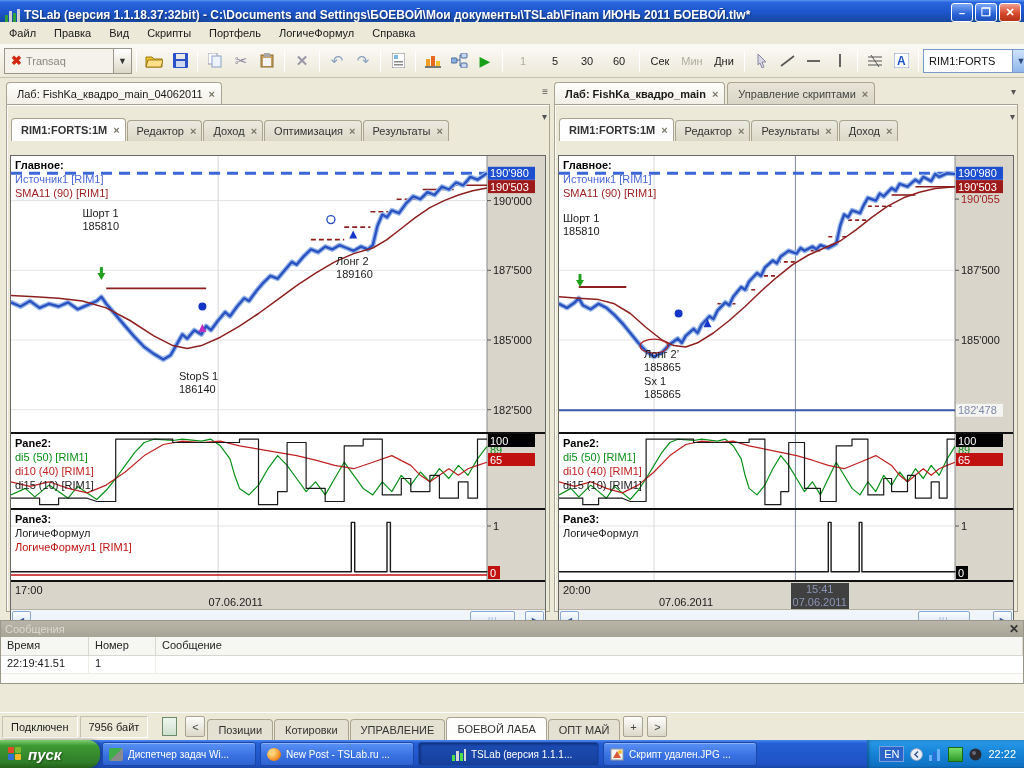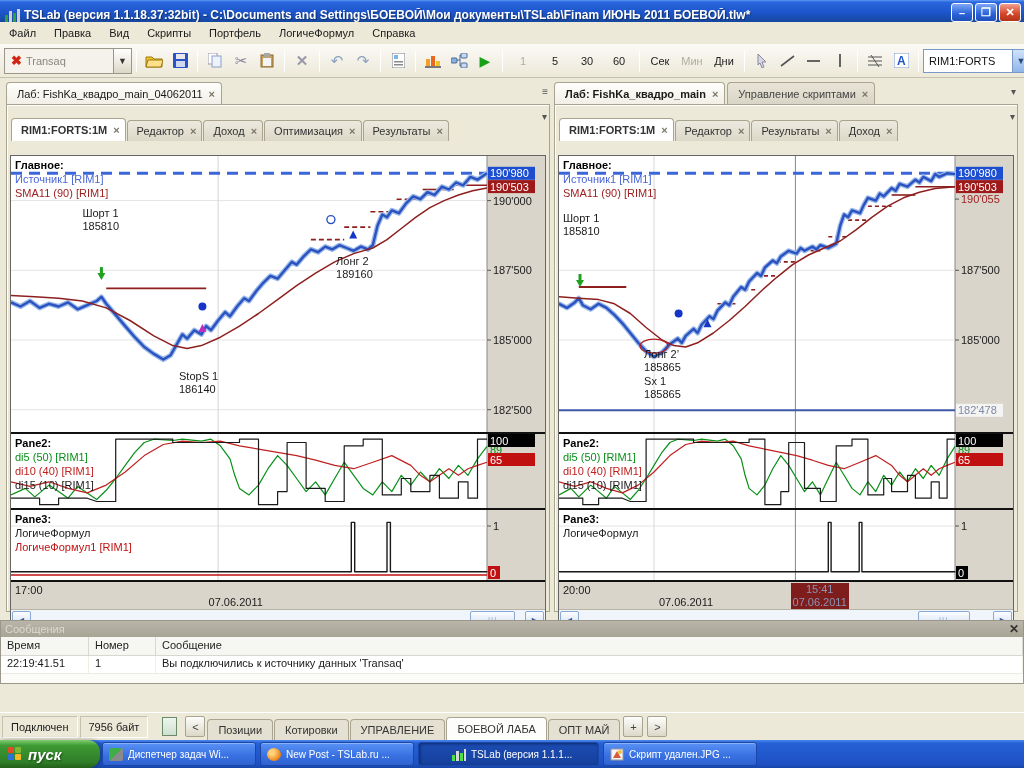--- a/index.html
+++ b/index.html
@@ -65,21 +65,21 @@
   .pane-3{height:70px;border-top:2px solid #111;}
   .pane svg{position:absolute;top:0;left:0;}
   .legend{position:absolute;top:2px;left:4px;line-height:14px;pointer-events:none;}
   .lg-title{font-weight:bold;color:#000;}
   .c-src{color:#4a66d8;}.c-sma{color:#9e2020;}
   .c-di5{color:#089018;}.c-di10{color:#c02020;}.c-di15{color:#1a1a1a;}
   .c-lf{color:#1a1a1a;}.c-lf1{color:#c01010;}
   .time-axis{position:relative;height:27px;background:#d9d5ca;border-top:2px solid #111;}
   .ta-start{position:absolute;left:4px;top:2px;}
   .ta-date{position:absolute;top:14px;}
-  .ta-cursor{position:absolute;top:1px;text-align:center;color:#8a94b4;background:#7f1d1d;line-height:13px;padding:0 2px;}
+  .ta-cursor{position:absolute;top:1px;text-align:center;color:#8a94b4;background:#404040;line-height:13px;padding:0 2px;}
   
   .hscroll{position:relative;height:17px;background:#f0f4fb;border-top:1px solid #b8b4a4;}
   .sc-btn{position:absolute;top:1px;width:17px;height:15px;border:1px solid #88a8d8;border-radius:2px;
     background:linear-gradient(180deg,#fdfefe,#cfdcf3);color:#3a5a9a;font-size:9px;
     display:flex;align-items:center;justify-content:center;}
   .sc-btn.leftb{left:1px;} .sc-btn.rightb{right:1px;}
   .sc-thumb{position:absolute;top:1px;height:15px;border:1px solid #88a8d8;border-radius:2px;
     background:linear-gradient(180deg,#fdfefe,#cfdcf3);display:flex;align-items:center;justify-content:center;
     color:#8aa8d0;font-size:8px;letter-spacing:1px;}
   
@@ -573,21 +573,20 @@
     <span class="msg-close">✕</span>
   </div>
   <div class="msg-cols">
     <span class="msg-col w-time">Время</span>
     <span class="msg-col w-num">Номер</span>
     <span class="msg-col w-msg">Сообщение</span>
   </div>
   <div class="msg-row">
     <span class="msg-cell w-time">22:19:41.51</span>
     <span class="msg-cell w-num">1</span>
-    <span class="msg-cell w-msg">Вы подключились к источнику данных 'Transaq'</span>
   </div>
 </div>
 
 <div class="statusbar">
   <span class="sb-cell">Подключен</span>
   <span class="sb-cell">7956 байт</span>
   <span class="sb-grid"></span>
   <span class="sb-nav">&lt;</span>
   <span class="sb-tab">Позиции</span>
   <span class="sb-tab">Котировки</span>
@@ -626,13 +625,31 @@
     <span>TSLab (версия 1.1.1...</span>
   </div>
   <div class="task">
     <span class="ticon"><svg width="14" height="13">
           <rect x="1" y="1" width="12" height="11" fill="#f4f4f4" stroke="#999"></rect>
           <path d="M3 10 L7 3 L11 10 Z" fill="#d85a3a"></path>
           <circle cx="10" cy="4" r="2" fill="#f0c030"></circle>
         </svg></span>
     <span>Скрипт удален.JPG ...</span>
   </div>
+  <div class="tray">
+    <span class="lang">EN</span>
+    <span class="trayicon"><svg width="13" height="13">
+          <circle cx="6.5" cy="6.5" r="6" fill="#e8eef8" stroke="#8aa0c0"></circle>
+          <path d="M8 3.5 L5 6.5 L8 9.5" stroke="#3a5a8a" stroke-width="1.5" fill="none"></path>
+        </svg></span>
+    <span class="trayicon"><svg width="13" height="13">
+          <rect x="0" y="7" width="3" height="6" fill="#68b0f8"></rect>
+          <rect x="4" y="4" width="3" height="9" fill="#2a72d8"></rect>
+          <rect x="8" y="1" width="3" height="12" fill="#68b0f8"></rect>
+        </svg></span>
+    <span class="trayicon" style="background:linear-gradient(180deg,#7ade6a,#2f9a28);border:1px solid #1a6a14;"></span>
+    <span class="trayicon"><svg width="13" height="13">
+          <circle cx="6.5" cy="6.5" r="6" fill="#2a2a30"></circle>
+          <circle cx="5" cy="5" r="2" fill="#6a6a78"></circle>
+        </svg></span>
+    <span class="clock">22:22</span>
+  </div>
 </div>
 
 </body></html>

